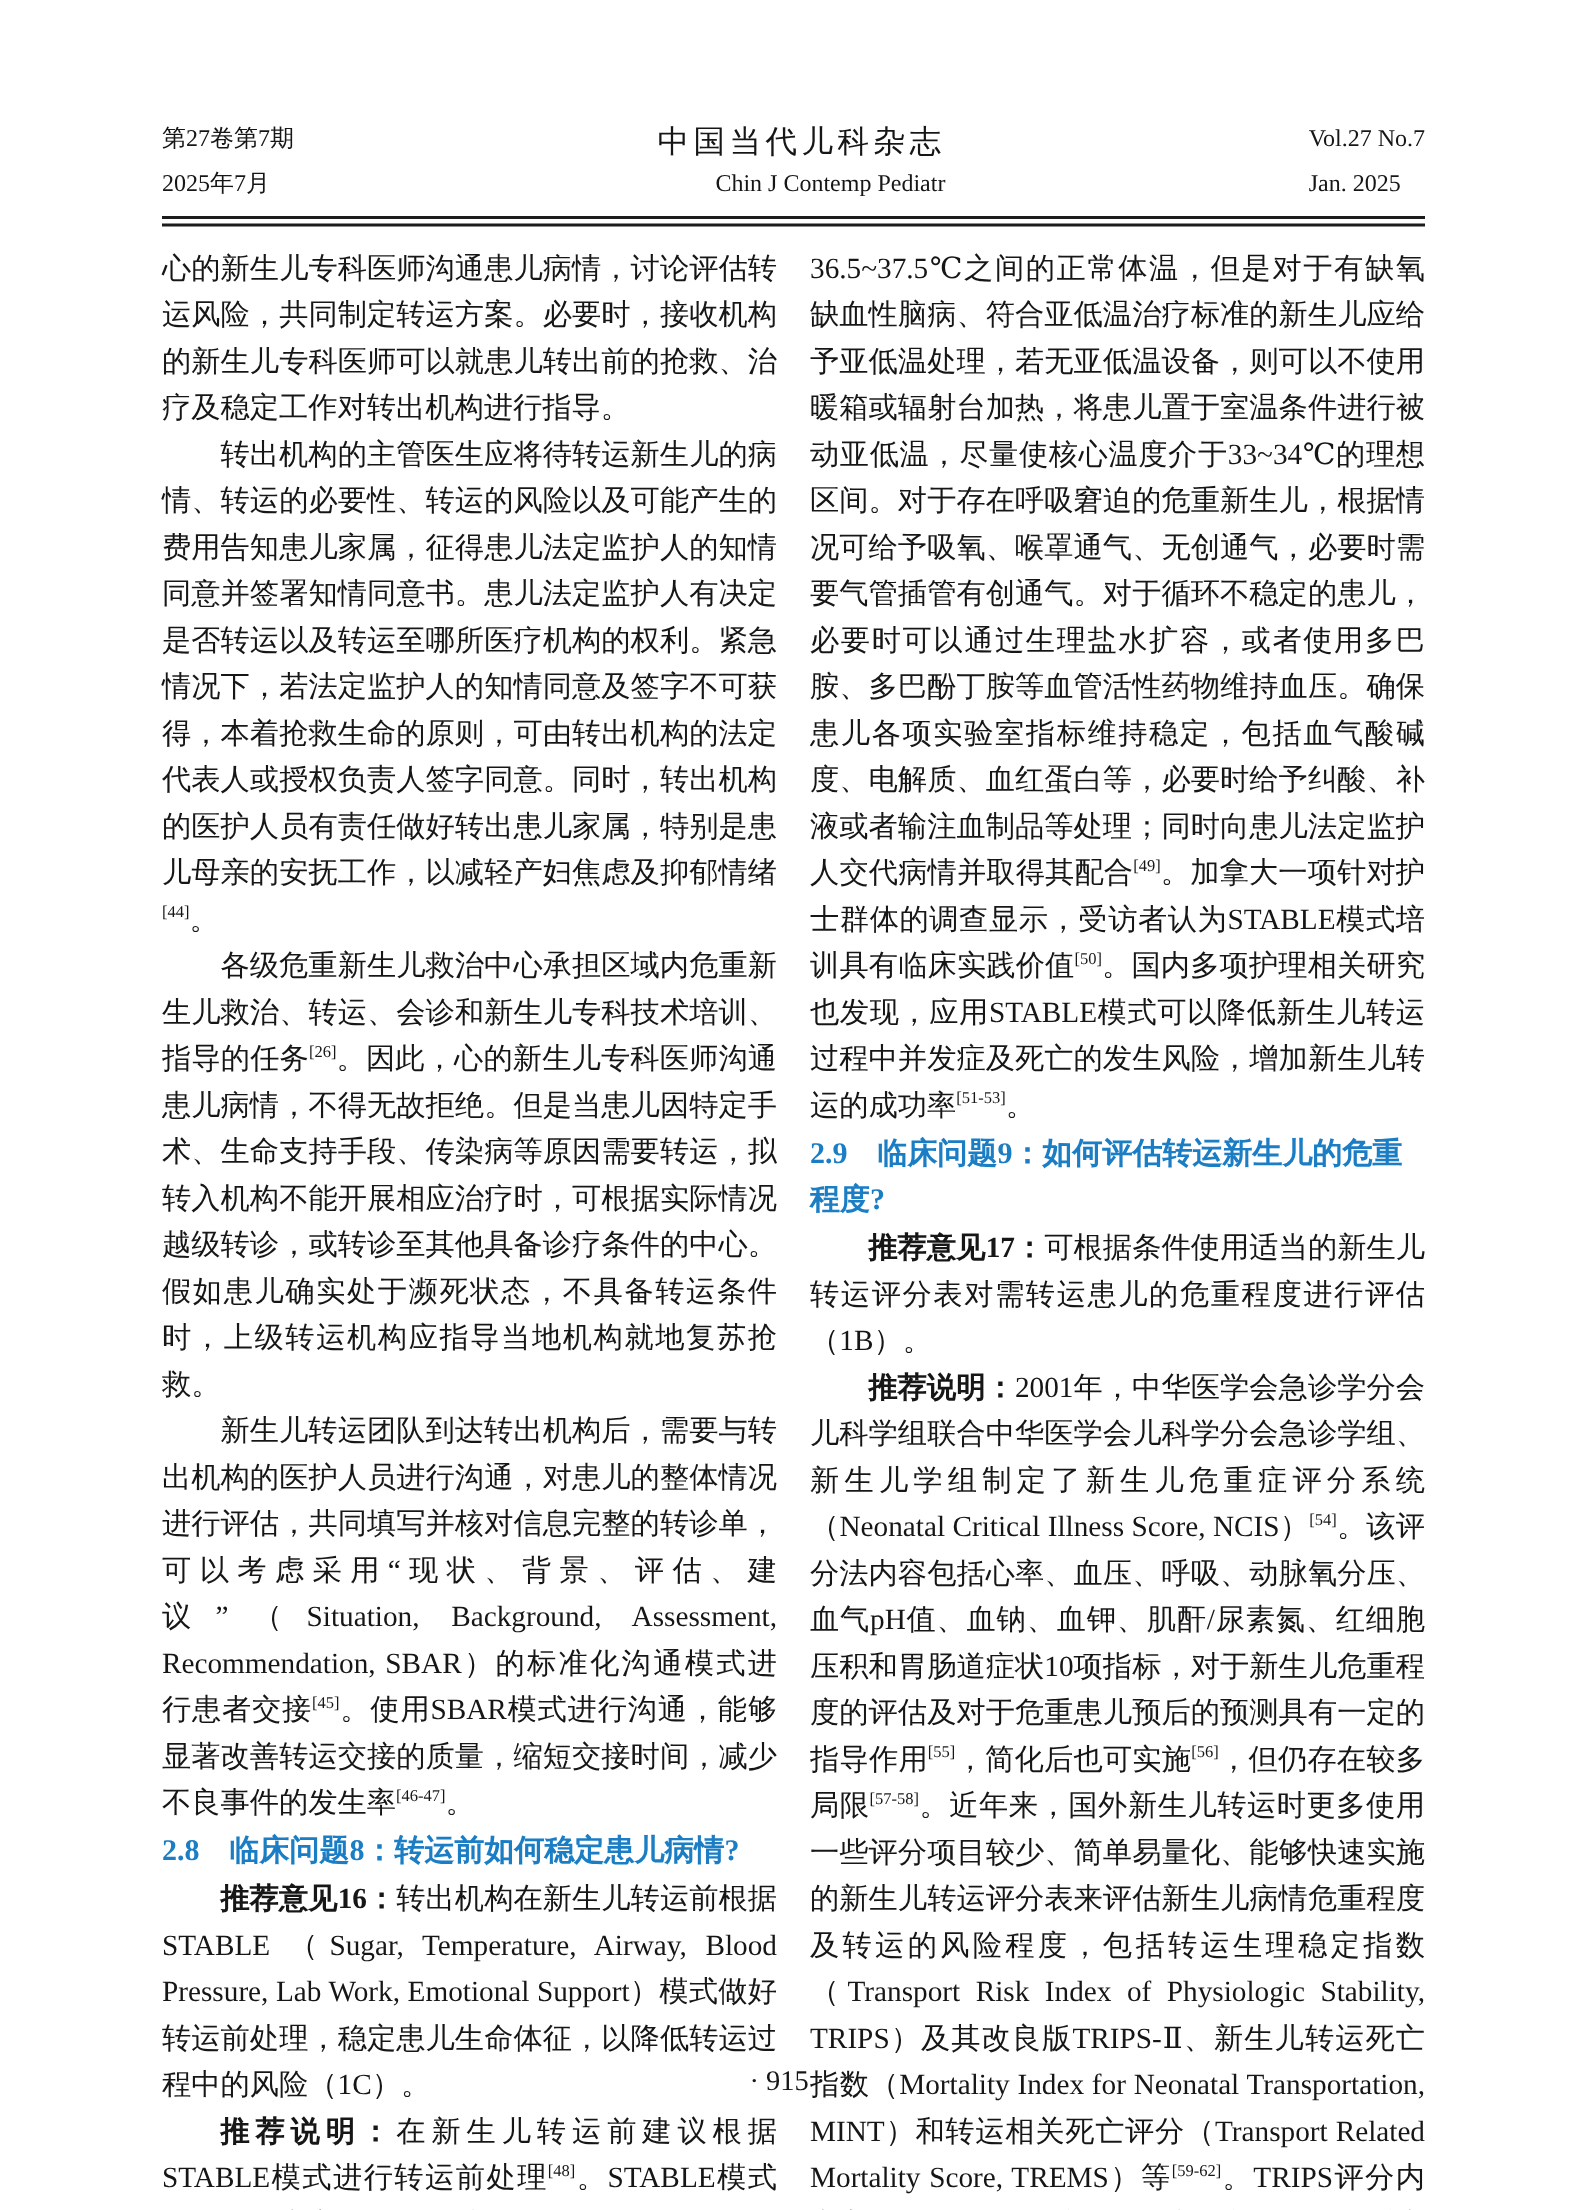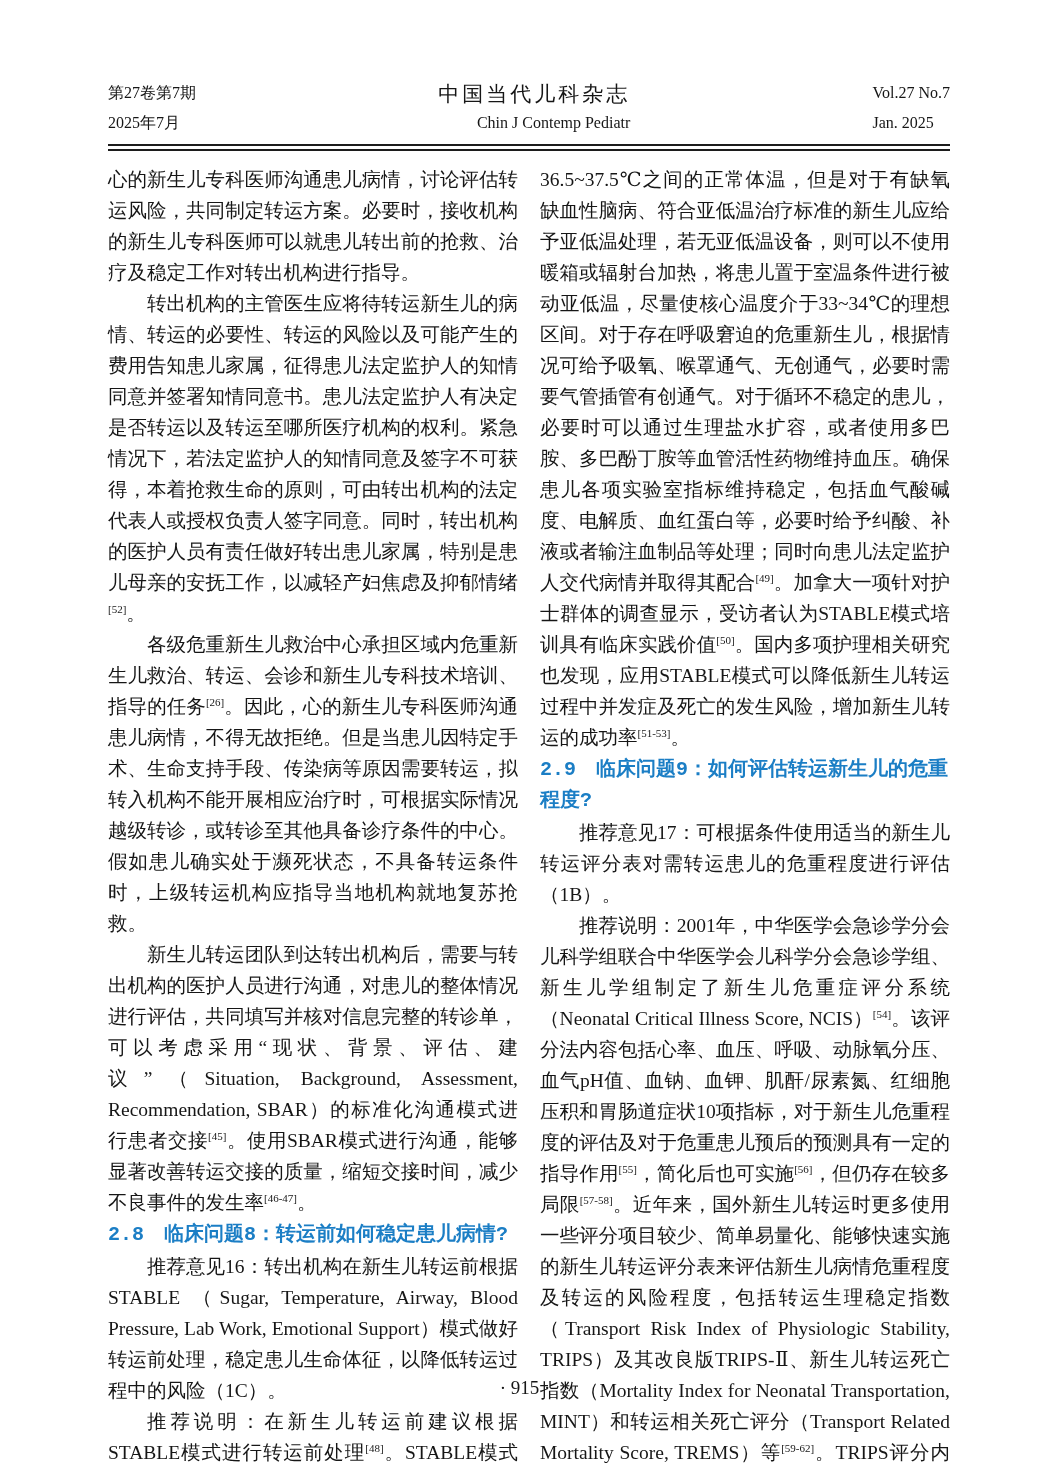--- a/index.html
+++ b/index.html
@@ -16,26 +16,26 @@
   .hdr-center{text-align:right;}
   .hdr-center .cn{font-size:21px;letter-spacing:3px;line-height:32px;}
   .hdr-center .en{font-size:16px;line-height:26px;}
   .rule-double{height:3px;border-top:2px solid #1c1c1c;border-bottom:2px solid #1c1c1c;margin-top:6px;}
   
   .content{display:flex;gap:22px;margin-top:13px;}
   .col{width:410px;font-size:19.5px;line-height:31px;text-align:justify;text-justify:inter-character;}
   .para{margin:0;}
   .indent{text-indent:2em;}
   .heading{
-    font-family:Liberation Mono, monospace;
+    font-family:Liberation Serif, serif;
     font-weight:bold;color:#1b7ec5;font-size:20px;line-height:31px;
     text-align:left;text-indent:0;margin:1px 0;
   }
   sup.ref{font-size:11px;line-height:0;vertical-align:super;}
-  strong{font-weight:normal;}
+  strong{font-weight:bold;}
   
   .footer{position:absolute;top:1377px;left:0;right:0;text-align:center;font-size:19px;}
 </style>
 </head>
 <body>
 
 <div class="page">
 
   <div class="hdr">
     <div class="hdr-left">
@@ -50,21 +50,21 @@
       <div>Vol.27 No.7</div>
       <div>Jan. 2025</div>
     </div>
   </div>
 
   <div class="rule-double"></div>
 
   <div class="content">
     <div class="col">
         <p class="para"><span>心的新生儿专科医师沟通患儿病情，讨论评估转运风险，共同制定转运方案。必要时，接收机构的新生儿专科医师可以就患儿转出前的抢救、治疗及稳定工作对转出机构进行指导。</span></p>
-        <p class="para indent"><span>转出机构的主管医生应将待转运新生儿的病情、转运的必要性、转运的风险以及可能产生的费用告知患儿家属，征得患儿法定监护人的知情同意并签署知情同意书。患儿法定监护人有决定是否转运以及转运至哪所医疗机构的权利。紧急情况下，若法定监护人的知情同意及签字不可获得，本着抢救生命的原则，可由转出机构的法定代表人或授权负责人签字同意。同时，转出机构的医护人员有责任做好转出患儿家属，特别是患儿母亲的安抚工作，以减轻产妇焦虑及抑郁情绪</span><sup class="ref">[52]</sup><span>。</span></p>
+        <p class="para indent"><span>转出机构的主管医生应将待转运新生儿的病情、转运的必要性、转运的风险以及可能产生的费用告知患儿家属，征得患儿法定监护人的知情同意并签署知情同意书。患儿法定监护人有决定是否转运以及转运至哪所医疗机构的权利。紧急情况下，若法定监护人的知情同意及签字不可获得，本着抢救生命的原则，可由转出机构的法定代表人或授权负责人签字同意。同时，转出机构的医护人员有责任做好转出患儿家属，特别是患儿母亲的安抚工作，以减轻产妇焦虑及抑郁情绪</span><sup class="ref">[44]</sup><span>。</span></p>
         <p class="para indent"><span>各级危重新生儿救治中心承担区域内危重新生儿救治、转运、会诊和新生儿专科技术培训、指导的任务</span><sup class="ref">[26]</sup><span>。因此，心的新生儿专科医师沟通患儿病情，不得无故拒绝。但是当患儿因特定手术、生命支持手段、传染病等原因需要转运，拟转入机构不能开展相应治疗时，可根据实际情况越级转诊，或转诊至其他具备诊疗条件的中心。假如患儿确实处于濒死状态，不具备转运条件时，上级转运机构应指导当地机构就地复苏抢救。</span></p>
         <p class="para indent"><span>新生儿转运团队到达转出机构后，需要与转出机构的医护人员进行沟通，对患儿的整体情况进行评估，共同填写并核对信息完整的转诊单，可以考虑采用“现状、背景、评估、建议”（Situation, Background, Assessment, Recommendation, SBAR）的标准化沟通模式进行患者交接</span><sup class="ref">[45]</sup><span>。使用SBAR模式进行沟通，能够显著改善转运交接的质量，缩短交接时间，减少不良事件的发生率</span><sup class="ref">[46-47]</sup><span>。</span></p>
         <p class="heading"><span>2.8　临床问题8：转运前如何稳定患儿病情?</span></p>
         <p class="para indent"><strong>推荐意见16：</strong><span>转出机构在新生儿转运前根据STABLE （Sugar, Temperature, Airway, Blood Pressure, Lab Work, Emotional Support）模式做好转运前处理，稳定患儿生命体征，以降低转运过程中的风险（1C）。</span></p>
         <p class="para indent"><strong>推荐说明：</strong><span>在新生儿转运前建议根据STABLE模式进行转运前处理</span><sup class="ref">[48]</sup><span>。STABLE模式评估的内容主要包括血糖、体温、气道管理、血压、检验结果以及家庭情感支持。对于不能肠内喂养的危重新生儿，建议持续静脉葡萄糖输注，并且维持血糖不低于2.8 mmol/L。对于大多数新生儿，转运前应维持</span></p>
       </div>
     <div class="col">
         <p class="para"><span>36.5~37.5℃之间的正常体温，但是对于有缺氧缺血性脑病、符合亚低温治疗标准的新生儿应给予亚低温处理，若无亚低温设备，则可以不使用暖箱或辐射台加热，将患儿置于室温条件进行被动亚低温，尽量使核心温度介于33~34℃的理想区间。对于存在呼吸窘迫的危重新生儿，根据情况可给予吸氧、喉罩通气、无创通气，必要时需要气管插管有创通气。对于循环不稳定的患儿，必要时可以通过生理盐水扩容，或者使用多巴胺、多巴酚丁胺等血管活性药物维持血压。确保患儿各项实验室指标维持稳定，包括血气酸碱度、电解质、血红蛋白等，必要时给予纠酸、补液或者输注血制品等处理；同时向患儿法定监护人交代病情并取得其配合</span><sup class="ref">[49]</sup><span>。加拿大一项针对护士群体的调查显示，受访者认为STABLE模式培训具有临床实践价值</span><sup class="ref">[50]</sup><span>。国内多项护理相关研究也发现，应用STABLE模式可以降低新生儿转运过程中并发症及死亡的发生风险，增加新生儿转运的成功率</span><sup class="ref">[51-53]</sup><span>。</span></p>
         <p class="heading"><span>2.9　临床问题9：如何评估转运新生儿的危重程度?</span></p>
         <p class="para indent"><strong>推荐意见17：</strong><span>可根据条件使用适当的新生儿转运评分表对需转运患儿的危重程度进行评估（1B）。</span></p>

